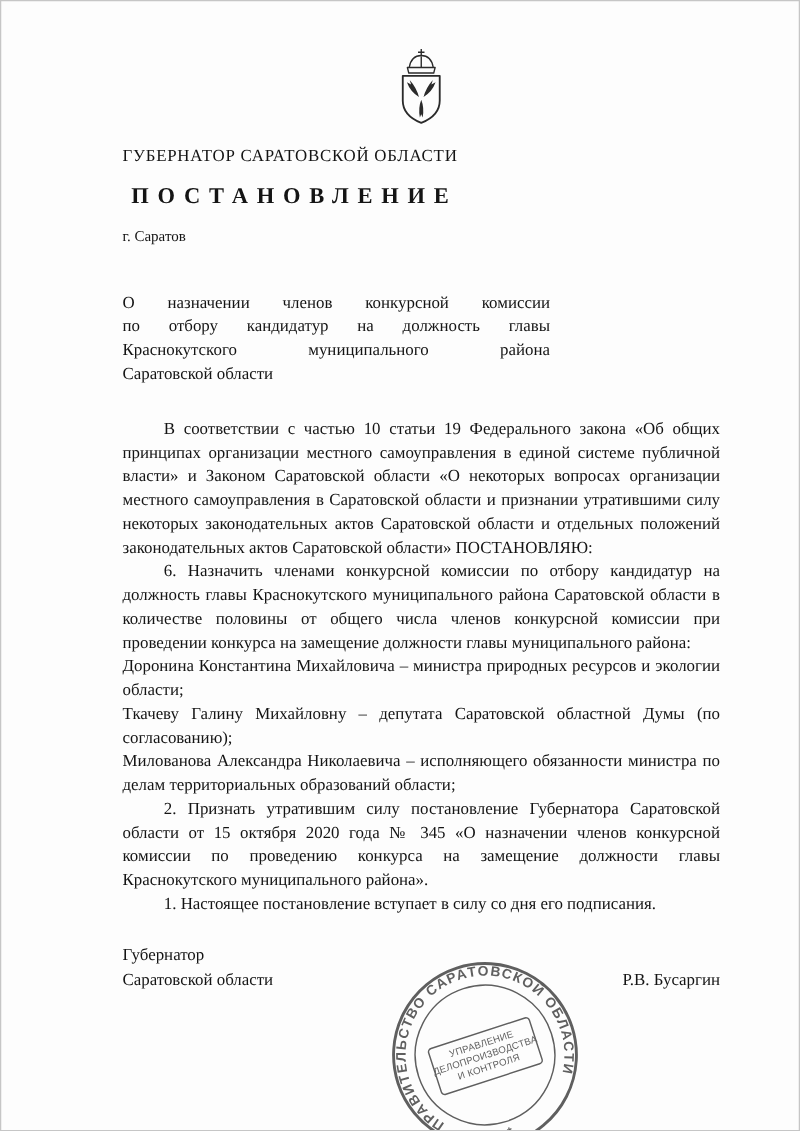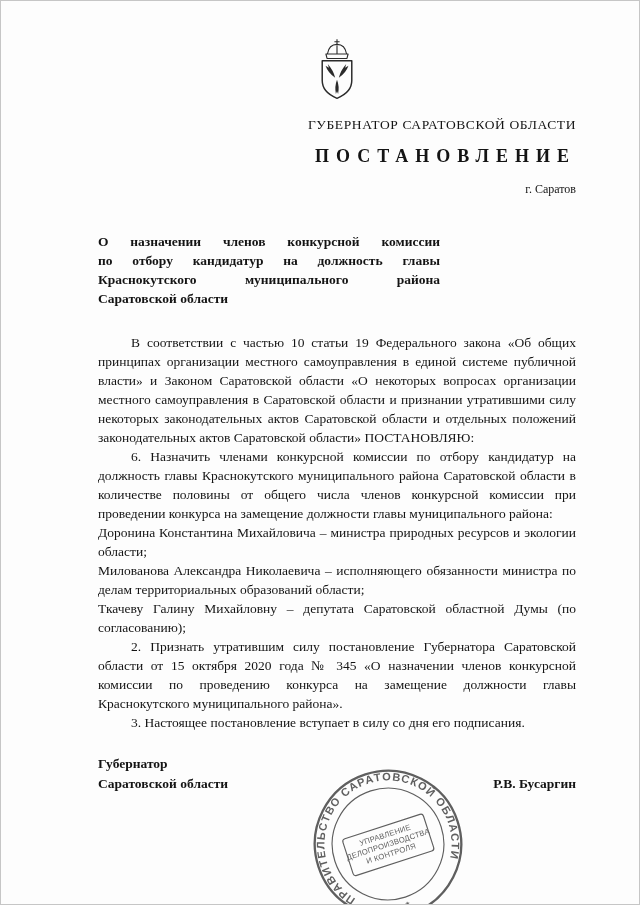--- a/index.html
+++ b/index.html
@@ -8,32 +8,32 @@
     position: relative;
     width: 640px; height: 905px;
     margin: 0 auto;
     background: #fdfdfd;
     border: 1px solid #c6c6c6;
     font-family: "Liberation Serif", serif;
     color: #141414;
     overflow: hidden;
     padding: 36px 63px 0 97px;
   }
-  .doc-head { text-align: right; }
+  .doc-head { text-align: left; }
   .arms { display: flex; justify-content: center; margin-bottom: 12px; }
   .org { font-size: 13.5px; letter-spacing: 0.6px; }
   .title { font-size: 18px; font-weight: 700; letter-spacing: 7px; text-indent: 7px; margin-top: 13px; font-family: "Liberation Serif", serif; }
   .dateline { font-size: 13.5px; margin-top: 13px; }
   .city { font-size: 12px; margin-top: 15px; }
-  .subject { margin-top: 35px; width: 342px; font-weight: 700; font-size: 13.5px; line-height: 19px; }
+  .subject { margin-top: 35px; width: 342px; font-weight: 400; font-size: 13.5px; line-height: 19px; }
   .subject .jl { text-align: justify; text-align-last: justify; }
   .bodytext { margin-top: 25px; font-size: 13.5px; line-height: 19px; text-align: justify; }
   .bodytext p { margin: 0; }
   .bodytext p.ind { text-indent: 33px; }
-  .sig { display: flex; justify-content: space-between; align-items: flex-end; margin-top: 22px; font-weight: 700; font-size: 13.5px; line-height: 20px; }
+  .sig { display: flex; justify-content: space-between; align-items: flex-end; margin-top: 22px; font-weight: 400; font-size: 13.5px; line-height: 20px; }
   .stamp {
     position: absolute; left: 310px; top: 766px;
     width: 154px; height: 154px;
     transform: rotate(-18deg);
     opacity: 0.82;
     pointer-events: none;
   }
   .stamp svg { width: 100%; height: 100%; }
   .stamp .ring { fill: none; stroke: #3d3d3d; }
   .stamp text { font-family: "Liberation Sans", sans-serif; fill: #3d3d3d; }
@@ -72,24 +72,24 @@
     <div class="jl">О назначении членов конкурсной комиссии</div>
     <div class="jl">по отбору кандидатур на должность главы</div>
     <div class="jl">Краснокутского муниципального района</div>
     <div>Саратовской области</div>
   </section>
 
   <section class="bodytext">
     <p class="ind">В соответствии с частью 10 статьи 19 Федерального закона «Об общих принципах организации местного самоуправления в единой системе публичной власти» и Законом Саратовской области «О некоторых вопросах организации местного самоуправления в Саратовской области и признании утратившими силу некоторых законодательных актов Саратовской области и отдельных положений законодательных актов Саратовской области» ПОСТАНОВЛЯЮ:</p>
     <p class="ind">6. Назначить членами конкурсной комиссии по отбору кандидатур на должность главы Краснокутского муниципального района Саратовской области в количестве половины от общего числа членов конкурсной комиссии при проведении конкурса на замещение должности главы муниципального района:</p>
     <p>Доронина Константина Михайловича – министра природных ресурсов и экологии области;</p>
+    <p>Ткачеву Галину Михайловну – депутата Саратовской областной Думы (по согласованию);</p>
     <p>Милованова Александра Николаевича – исполняющего обязанности министра по делам территориальных образований области;</p>
-    <p>Ткачеву Галину Михайловну – депутата Саратовской областной Думы (по согласованию);</p>
     <p class="ind">2. Признать утратившим силу постановление Губернатора Саратовской области от 15 октября 2020 года № 345 «О назначении членов конкурсной комиссии по проведению конкурса на замещение должности главы Краснокутского муниципального района».</p>
-    <p class="ind">3. Настоящее постановление вступает в силу со дня его подписания.</p>
+    <p class="ind">1. Настоящее постановление вступает в силу со дня его подписания.</p>
   </section>
 
   <footer class="sig">
     <div class="sig-left">
       <div>Губернатор</div>
       <div>Саратовской области</div>
     </div>
     <div class="sig-name">Р.В. Бусаргин</div>
   </footer>
 

